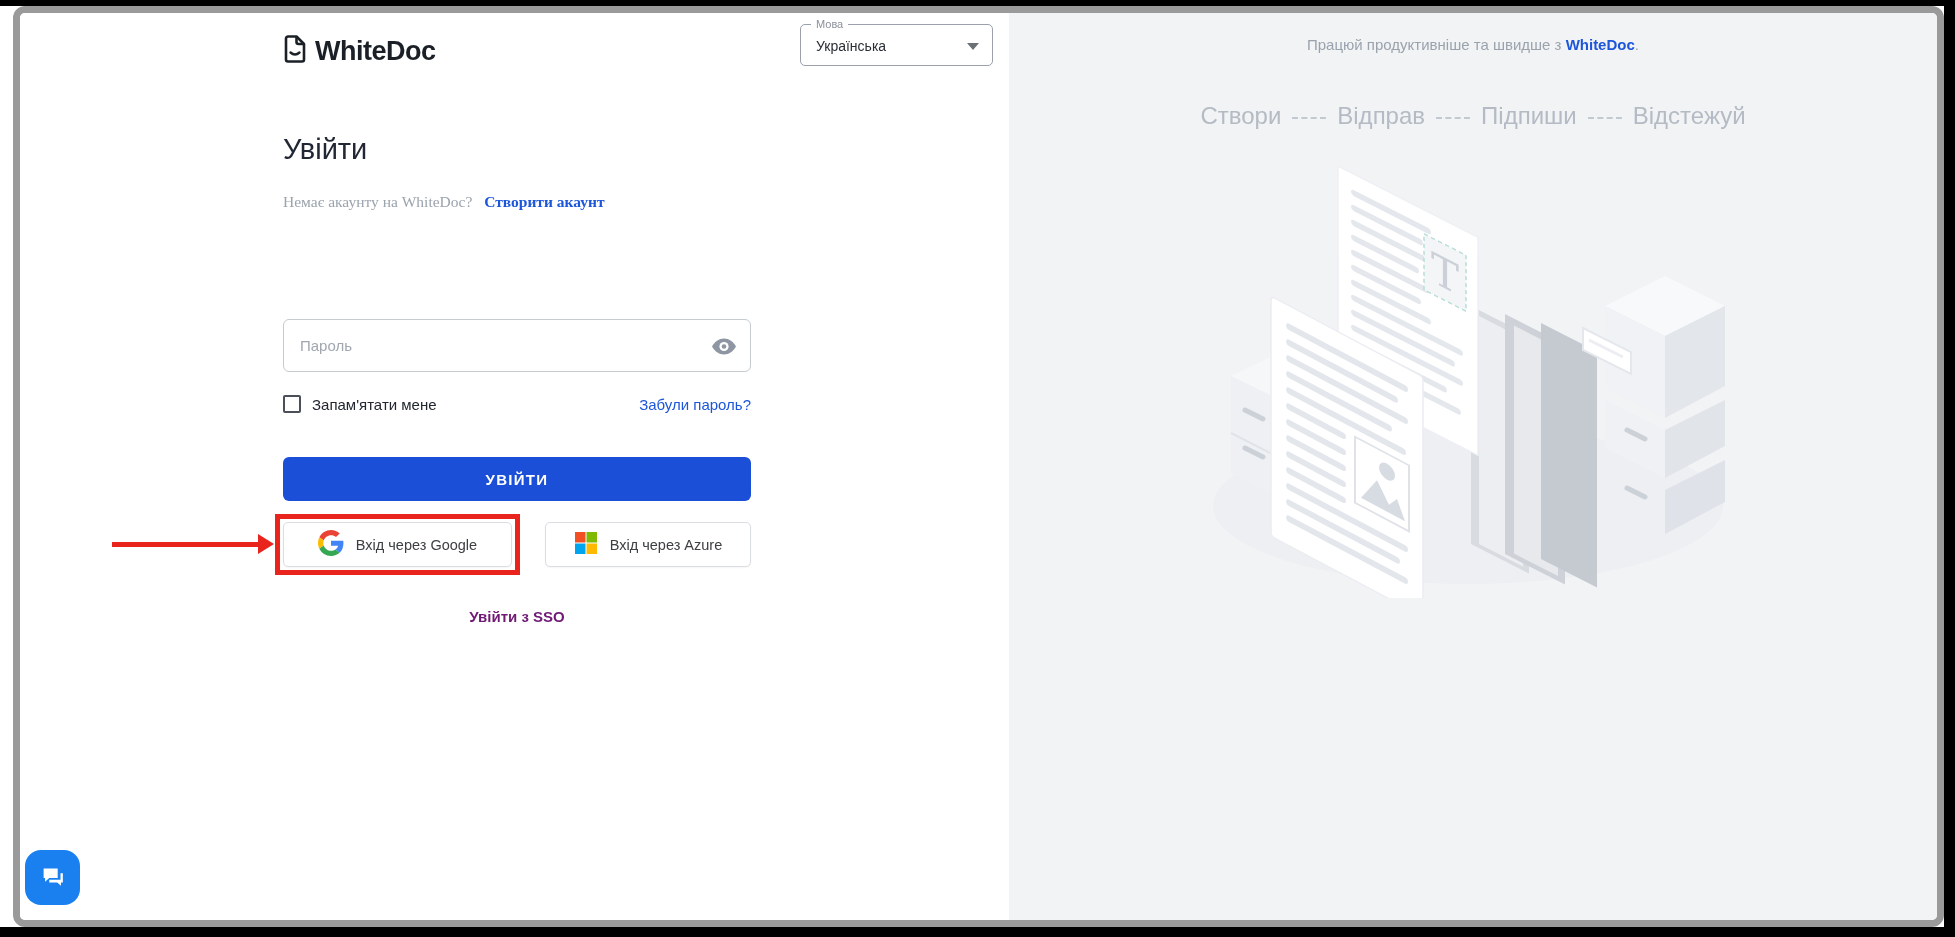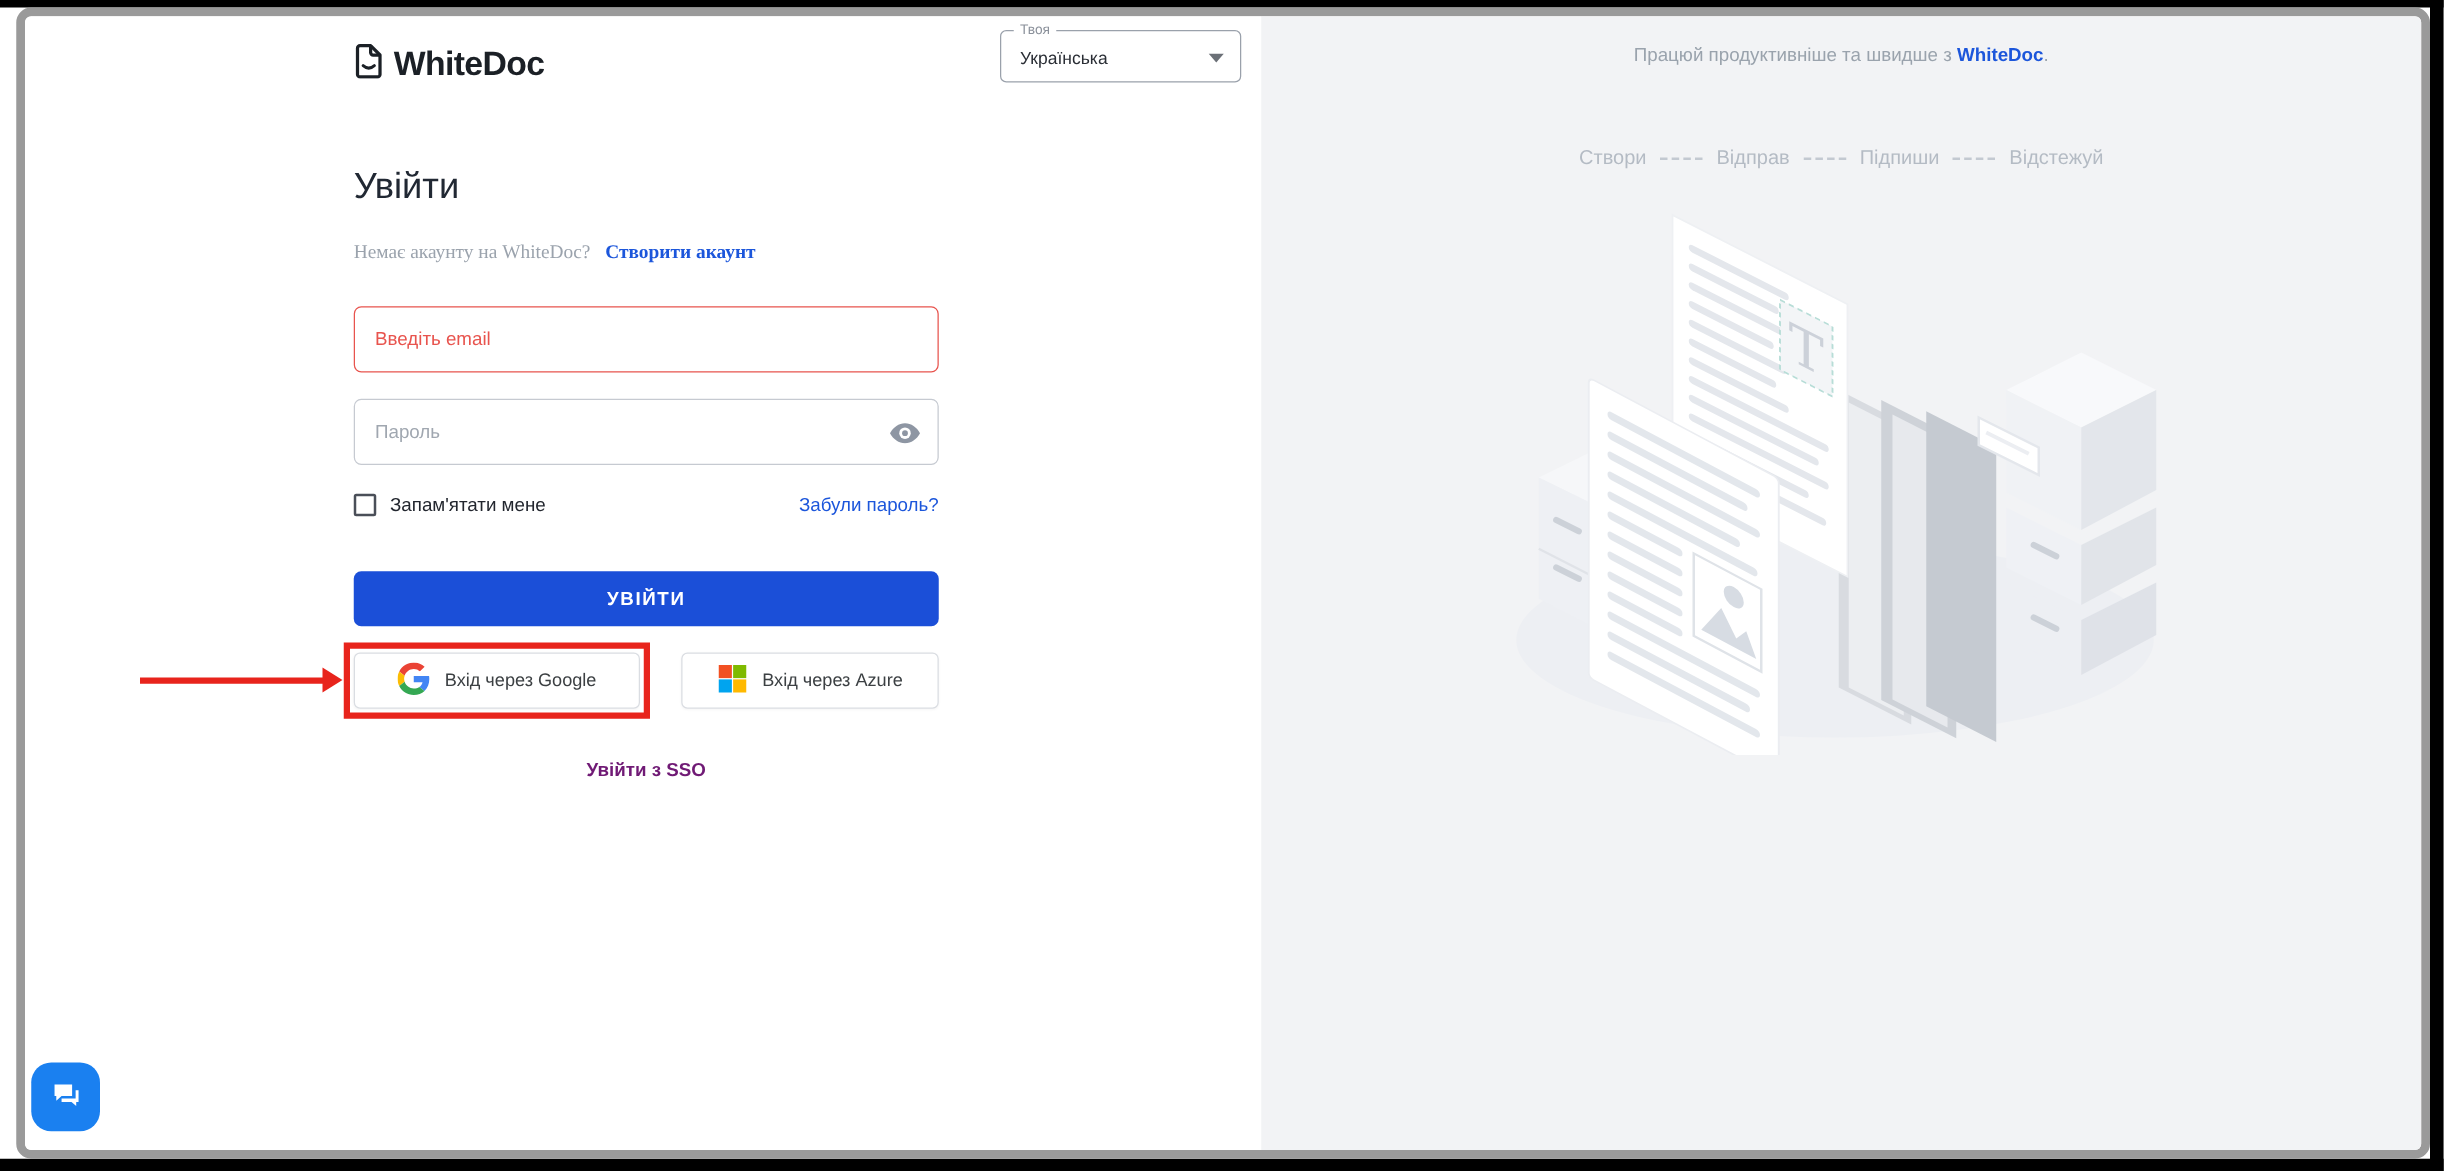--- a/index.html
+++ b/index.html
@@ -73,21 +73,21 @@
 
   .chat-btn { position:absolute; left:5px; top:837px; width:55px; height:55px; border-radius:16px;
               background:#1a80f0; display:flex; align-items:center; justify-content:center; cursor:pointer; }
 
   
   .right-panel { position:relative; flex:1; height:100%; background:#f2f3f5; display:flex;
                  flex-direction:column; align-items:center; }
   .promo-title { margin-top:97px; font-size:28px; font-weight:bold; color:#212833; letter-spacing:-0.3px; }
   .promo-subtitle { margin-top:23px; font-size:15px; color:#9aa3ad; }
   .promo-brand { color:#1c56db; font-weight:bold; }
-  .steps-row { margin-top:65px; font-size:16px; color:#b4bbc4; white-space:nowrap; }
+  .steps-row { margin-top:49px; font-size:24px; color:#b4bbc4; white-space:nowrap; }
   .step-dash { display:inline-block; width:34px; height:0; border-top:2px dashed #c3c9d1;
                margin:0 11px; vertical-align:middle; }
   .illustration { margin-top:18px; }
 </style>
 </head>
 <body>
 
 <div class="stage">
   <div class="edge-top"></div>
   <div class="edge-bottom"></div>
@@ -102,35 +102,32 @@
           <svg width="25" height="28" viewBox="0 0 24 28">
             <path d="M4.5 1.5 H13 L20.5 9 V24.5 A2 2 0 0 1 18.5 26.5 H4.5 A2 2 0 0 1 2.5 24.5 V3.5 A2 2 0 0 1 4.5 1.5 Z" fill="none" stroke="#1b2026" stroke-width="2.6" stroke-linejoin="round"></path>
             <path d="M13 1.5 V7 A2 2 0 0 0 15 9 H20.5" fill="none" stroke="#1b2026" stroke-width="2.6"></path>
             <path d="M7 17.5 Q11.5 21.5 16 17.5" fill="none" stroke="#1b2026" stroke-width="2.4" stroke-linecap="round"></path>
           </svg>
         </span>
         <span class="logo-text">WhiteDoc</span>
       </div>
 
       <div class="lang-select">
-        <span class="lang-label">Твоя</span>
+        <span class="lang-label">Мова</span>
         <span class="lang-value">Українська</span>
         <span class="lang-caret"></span>
       </div>
 
       <div class="login-title">Увійти</div>
 
       <div class="signup-row">
         <span class="signup-muted">Немає акаунту на WhiteDoc?</span>
         <a class="signup-link">Створити акаунт</a>
       </div>
 
-      <div class="field field-email">
-        <input type="text" placeholder="Введіть email" style="">
-      </div>
 
       <div class="field field-password">
         <input type="password" placeholder="Пароль" style="">
         <span class="eye-btn">
           <svg width="24" height="17" viewBox="0 0 24 16">
             <path d="M12 0 C7 0 2.7 3.1 0 8 C2.7 12.9 7 16 12 16 C17 16 21.3 12.9 24 8 C21.3 3.1 17 0 12 0 Z" fill="#8e96a3"></path>
             <circle cx="12" cy="8" r="4.6" fill="#fff"></circle>
             <circle cx="12" cy="8" r="2.3" fill="#8e96a3"></circle>
           </svg>
         </span>

